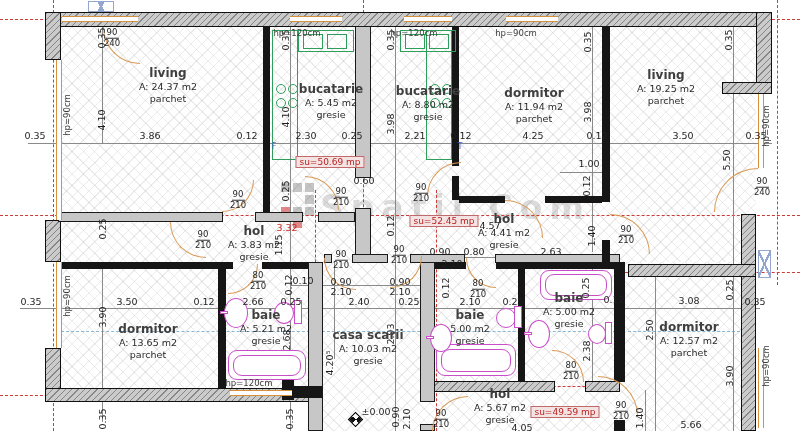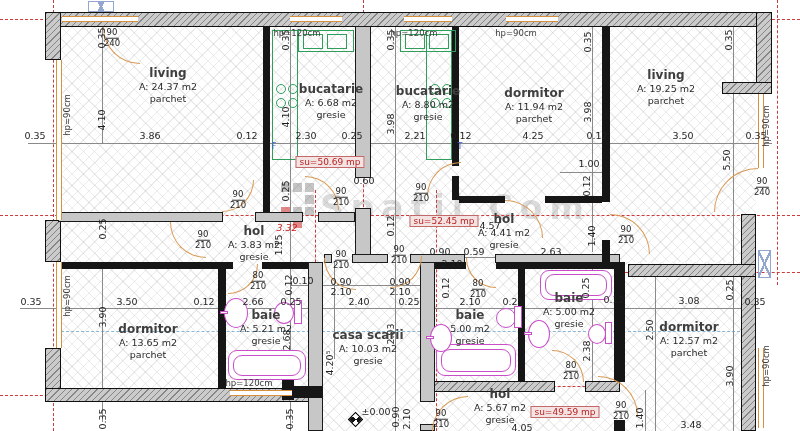--- a/index.html
+++ b/index.html
@@ -238,30 +238,30 @@
       <span class="dim v" style="left: 286px; top: 117px;">4.10</span>
       <span class="dim v" style="left: 391px; top: 40px;">0.35</span>
       <span class="dim v" style="left: 391px; top: 124px;">3.98</span>
       <span class="dim v" style="left: 588px; top: 42px;">0.35</span>
       <span class="dim v" style="left: 588px; top: 112px;">3.98</span>
       <span class="dim v" style="left: 729px; top: 40px;">0.35</span>
       <span class="dim v" style="left: 727px; top: 160px;">5.50</span>
       <span class="dim v" style="left: 103px; top: 229px;">0.25</span>
       <span class="dim v" style="left: 286px; top: 191px;">0.25</span>
       <span class="dim" style="left: 364px; top: 181px;">0.60</span>
-      <span class="dim red" style="left: 287px; top: 228px; font-style: italic;">3.32</span>
+      <span class="dim red" style="left: 287px; top: 228px;">3.32</span>
       <span class="dim v" style="left: 279px; top: 245px;">1.15</span>
       <span class="dim v" style="left: 391px; top: 226px;">0.12</span>
       <span class="dim" style="left: 490px; top: 226px;">4.57</span>
       <span class="dim" style="left: 589px; top: 164px;">1.00</span>
       <span class="dim v" style="left: 587px; top: 186px;">0.12</span>
       <span class="dim v" style="left: 592px; top: 236px;">1.40</span>
       <span class="dim" style="left: 551px; top: 252px;">2.63</span>
       <span class="dim" style="left: 440px; top: 252px;">0.90</span>
-      <span class="dim" style="left: 474px; top: 252px;">0.59</span>
+      <span class="dim" style="left: 474px; top: 252px;">0.80</span>
       <span class="dim" style="left: 452px; top: 264px;">2.10</span>
       <span class="dim" style="left: 31px; top: 302px;">0.35</span>
       <span class="dim" style="left: 127px; top: 302px;">3.50</span>
       <span class="dim" style="left: 204px; top: 302px;">0.12</span>
       <span class="dim" style="left: 253px; top: 302px;">2.66</span>
       <span class="dim" style="left: 291px; top: 302px;">0.25</span>
       <span class="dim" style="left: 359px; top: 302px;">2.40</span>
       <span class="dim" style="left: 409px; top: 302px;">0.25</span>
       <span class="dim" style="left: 470px; top: 302px;">2.10</span>
       <span class="dim" style="left: 513px; top: 302px;">0.25</span>
@@ -282,21 +282,21 @@
       <span class="dim v" style="left: 391px; top: 334px;">2.93</span>
       <span class="dim v" style="left: 330px; top: 363px;">4.20⁵</span>
       <span class="dim v" style="left: 290px; top: 419px;">0.35</span>
       <span class="dim v" style="left: 396px; top: 417px;">0.90</span>
       <span class="dim v" style="left: 407px; top: 419px;">2.10</span>
       <span class="dim v" style="left: 587px; top: 351px;">2.38</span>
       <span class="dim v" style="left: 650px; top: 330px;">2.50</span>
       <span class="dim v" style="left: 730px; top: 290px;">0.25</span>
       <span class="dim v" style="left: 730px; top: 376px;">3.90</span>
       <span class="dim v" style="left: 640px; top: 418px;">1.40</span>
-      <span class="dim" style="left: 691px; top: 425px;">3.48</span>
+      <span class="dim" style="left: 691px; top: 425px;">5.66</span>
       <span class="dim" style="left: 522px; top: 428px;">4.05</span>
       <span class="door-label" style="left: 112px; top: 38px;">
         <span class="door-top">90</span>
         <span>240</span>
       </span>
       <span class="door-label" style="left: 238px; top: 200px;">
         <span class="door-top">90</span>
         <span>210</span>
       </span>
       <span class="door-label" style="left: 203px; top: 240px;">
@@ -360,21 +360,21 @@
       <span class="hp-label" style="left: 249px; top: 383px;">hp=120cm</span>
       <span class="win-letter" style="left: 274px; top: 146px;">F</span>
       <span class="win-letter" style="left: 460px; top: 146px;">T</span>
       <div class="room-label" style="left: 168px; top: 66px;">
         <span class="room-name">living</span>
         <span class="room-area">A: 24.37 m2</span>
         <span class="room-floor">parchet</span>
       </div>
       <div class="room-label" style="left: 331px; top: 82px;">
         <span class="room-name">bucatarie</span>
-        <span class="room-area">A: 6.68 m2</span>
+        <span class="room-area">A: 5.45 m2</span>
         <span class="room-floor">gresie</span>
       </div>
       <div class="room-label" style="left: 428px; top: 84px;">
         <span class="room-name">bucatarie</span>
         <span class="room-area">A: 8.80 m2</span>
         <span class="room-floor">gresie</span>
       </div>
       <div class="room-label" style="left: 534px; top: 86px;">
         <span class="room-name">dormitor</span>
         <span class="room-area">A: 11.94 m2</span>

